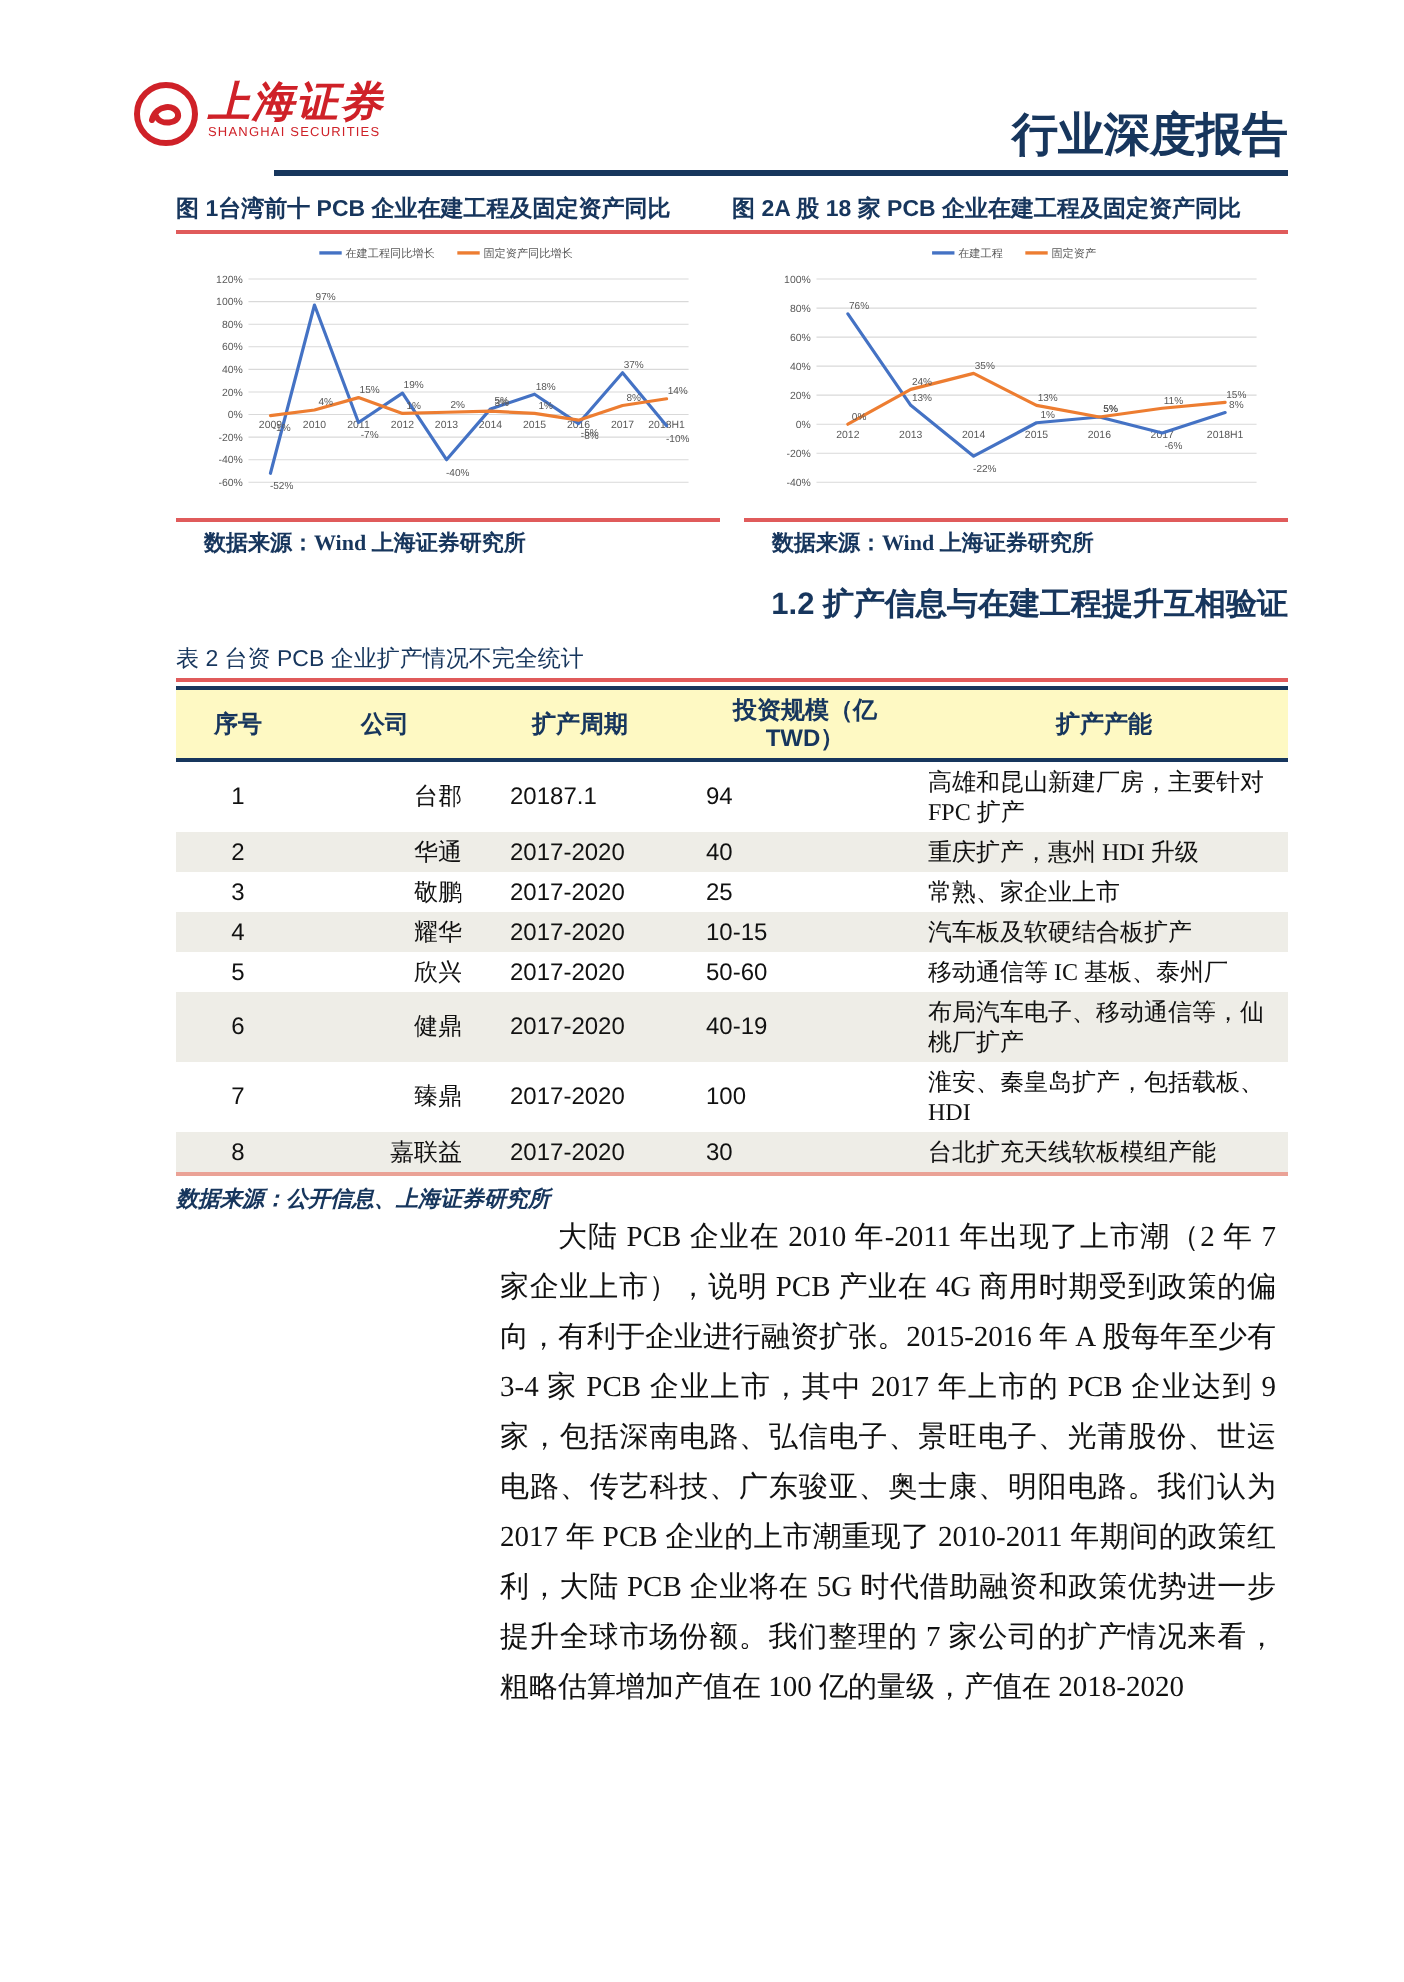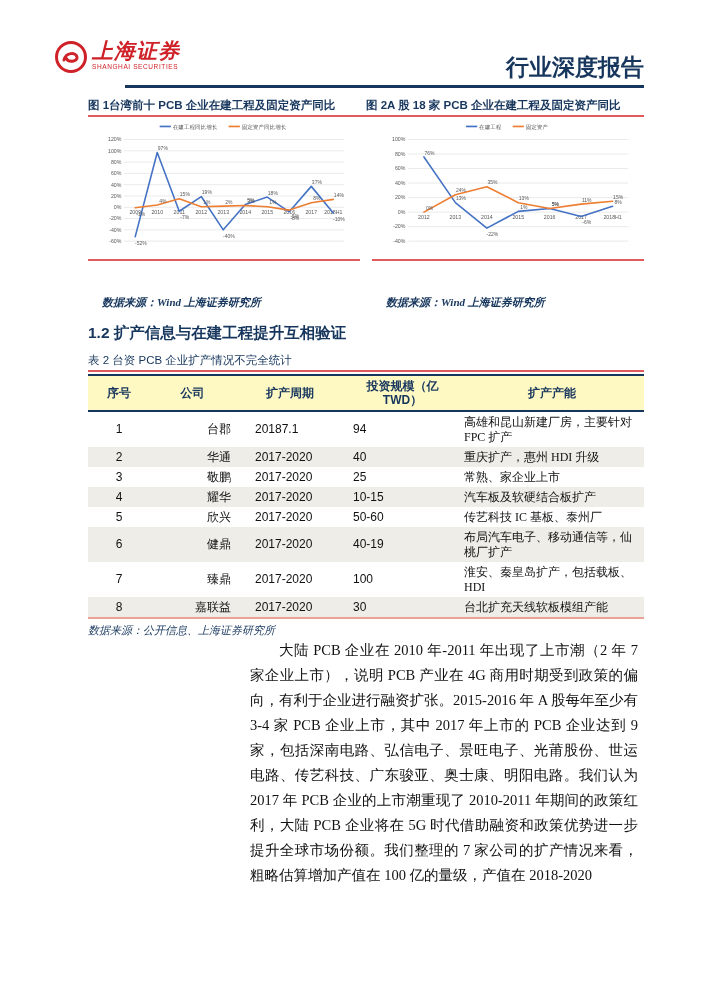--- a/index.html
+++ b/index.html
@@ -2,53 +2,53 @@
 <html><head>
 <meta charset="utf-8">
 <style>
   html,body{margin:0;padding:0;}
   body{
     width:702px;height:991px;background:#ffffff;position:relative;overflow:hidden;
     font-family:"Liberation Serif","DejaVu Serif",serif;color:#111;
   }
   .page{position:absolute;inset:0;}
   
-  .header{position:relative;height:94px;}
+  .header{position:relative;height:94px;margin-left:12px;}
   .logo{position:absolute;left:54px;top:40px;display:flex;align-items:flex-start;gap:4px;}
   .logo-text .cn{font-size:21px;line-height:23px;font-weight:bold;font-style:italic;color:#cf2128;letter-spacing:1px;}
   .logo-text .en{font-size:6.5px;color:#cf2128;letter-spacing:.6px;font-family:"Liberation Sans",sans-serif;}
   .report-type{position:absolute;right:58px;top:52px;font-size:23px;font-weight:bold;color:#17365d;
     font-family:"Liberation Sans",sans-serif;}
   .header-rule{position:absolute;left:125px;right:58px;top:85px;height:3px;background:#17365d;}
   
   .content{margin:0 58px 0 88px;}
   .fig-titles{display:flex;margin-top:4px;align-items:flex-end;}
   .fig-title{width:50%;font-family:"Liberation Sans",sans-serif;font-weight:bold;color:#17365d;font-size:11.5px;line-height:15px;}
   .red-rule{height:2px;background:#e05b5b;margin-top:2px;}
   .charts-row{display:flex;gap:12px;margin-top:2px;}
   .chart-col{width:50%;}
   svg.chart{width:100%;height:138px;display:block;font-family:"Liberation Sans",sans-serif;}
-  .source{font-size:11px;font-weight:bold;font-style:italic;color:#17365d;padding:3px 0 0 14px;margin-top:31px;}
-  .section-heading{text-align:left;color:#17365d;font-weight:bold;font-size:15.5px;
+  .source{font-size:11px;font-weight:bold;color:#17365d;padding:3px 0 0 14px;}
+  .section-heading{text-align:right;color:#17365d;font-weight:bold;font-size:15.5px;
     font-family:"Liberation Sans",sans-serif;margin:13px 0 9px;}
   .para{margin-left:162px;margin-right:6px;font-size:14.5px;line-height:25px;text-align:justify;text-indent:2em;}
   
   .table-block{margin-top:7px;}
   .table-caption{font-family:"Liberation Sans",sans-serif;font-weight:normal;color:#17365d;font-size:11.5px;}
   table{width:100%;border-collapse:collapse;margin-top:2px;border-top:2.5px solid #17365d;}
   thead th{background:#fef9c3;color:#17365d;font-size:12px;font-weight:bold;padding:3px 2px;
     border-bottom:2px solid #17365d;font-family:"Liberation Sans",sans-serif;line-height:14px;}
   tbody td{font-size:12px;padding:2.5px 4px;vertical-align:middle;line-height:15px;}
   tbody tr:nth-child(even){background:#eeede7;}
   tbody tr:last-child td{border-bottom:2px solid #eaa296;}
   td.c-idx{text-align:center;font-family:"Liberation Sans",sans-serif;}
   td.c-co{text-align:right;}
   td.c-period,td.c-inv{font-family:"Liberation Sans",sans-serif;padding-left:20px;}
   td.c-inv{padding-left:8px;}
-  .tbl-source{font-size:11px;font-weight:normal;font-style:italic;color:#17365d;margin-top:4px;}
+  .tbl-source{font-size:11px;font-weight:bold;font-style:italic;color:#17365d;margin-top:4px;}
 </style>
 </head>
 <body>
 
 <div class="page">
 
   <div class="header">
     <div class="logo">
       <svg width="34" height="34" viewBox="0 0 34 34">
         <circle cx="17" cy="17" r="14.5" fill="none" stroke="#cf2128" stroke-width="3"></circle>
@@ -235,21 +235,21 @@
               <td class="c-co">耀华</td>
               <td class="c-period">2017-2020</td>
               <td class="c-inv">10-15</td>
               <td class="c-cap">汽车板及软硬结合板扩产</td>
             </tr>
             <tr>
               <td class="c-idx">5</td>
               <td class="c-co">欣兴</td>
               <td class="c-period">2017-2020</td>
               <td class="c-inv">50-60</td>
-              <td class="c-cap">传艺科技 IC 基板、泰州厂</td>
+              <td class="c-cap">移动通信等 IC 基板、泰州厂</td>
             </tr>
             <tr>
               <td class="c-idx">6</td>
               <td class="c-co">健鼎</td>
               <td class="c-period">2017-2020</td>
               <td class="c-inv">40-19</td>
               <td class="c-cap">布局汽车电子、移动通信等，仙桃厂扩产</td>
             </tr>
             <tr>
               <td class="c-idx">7</td>

